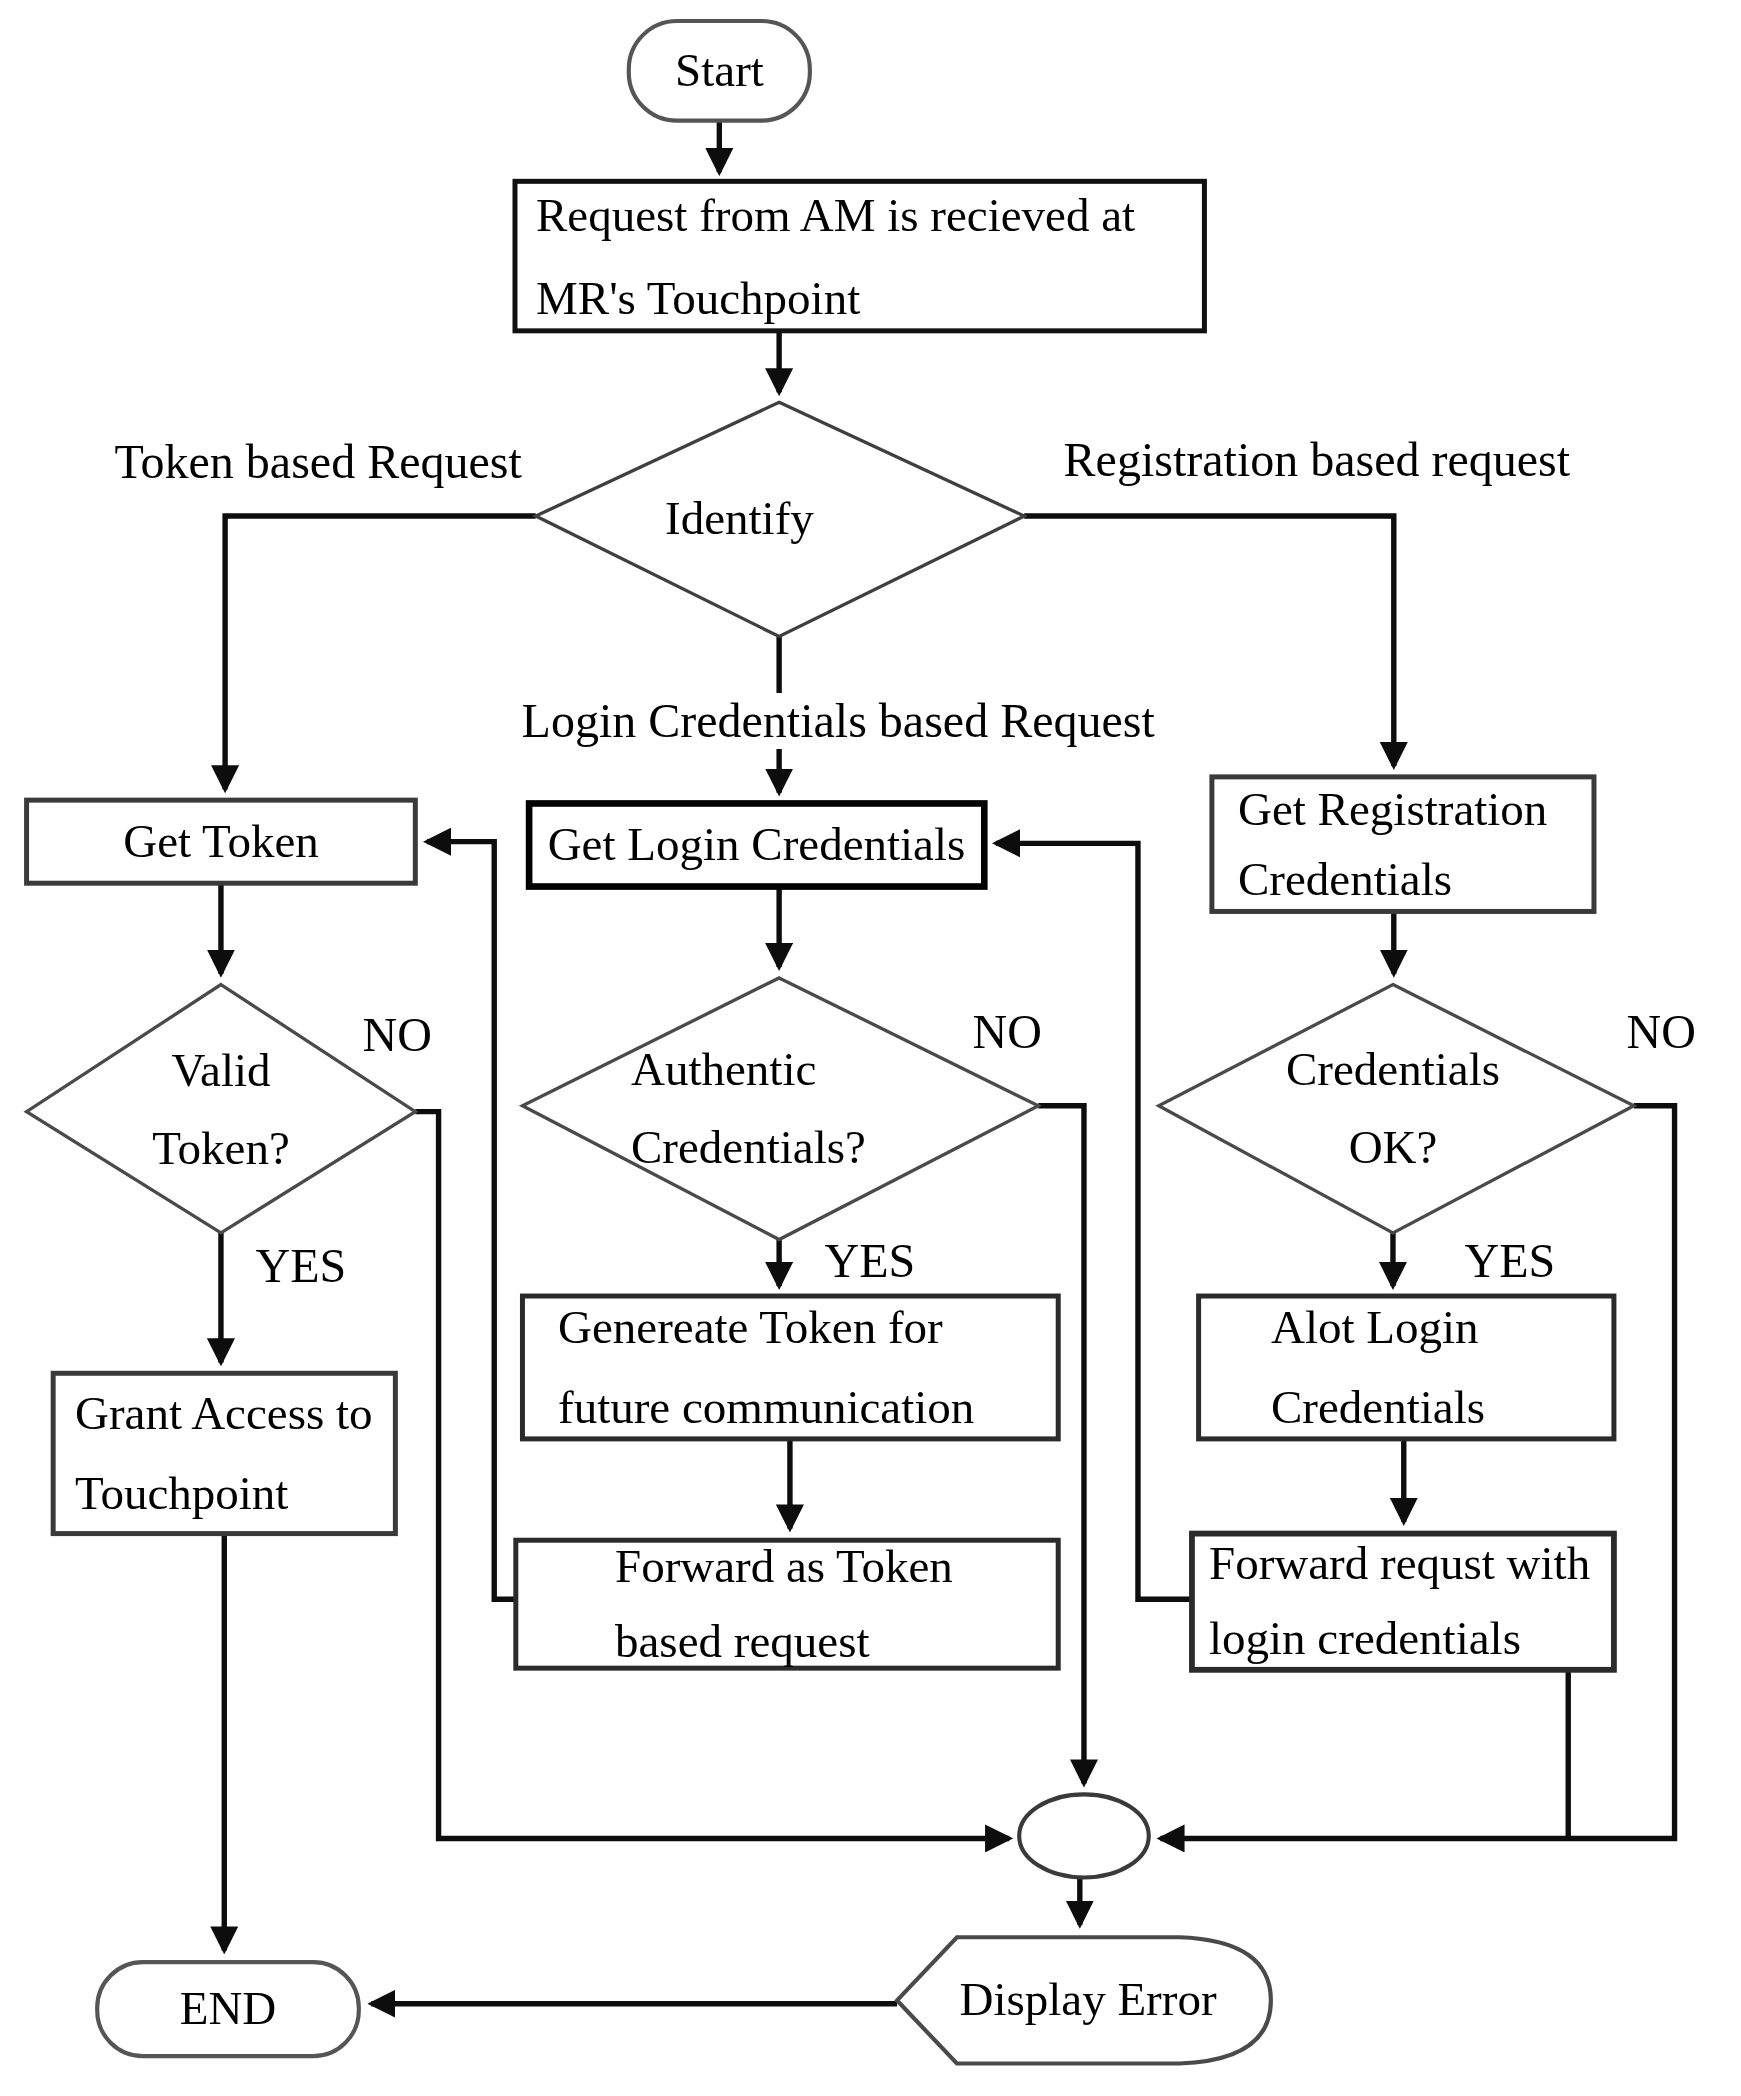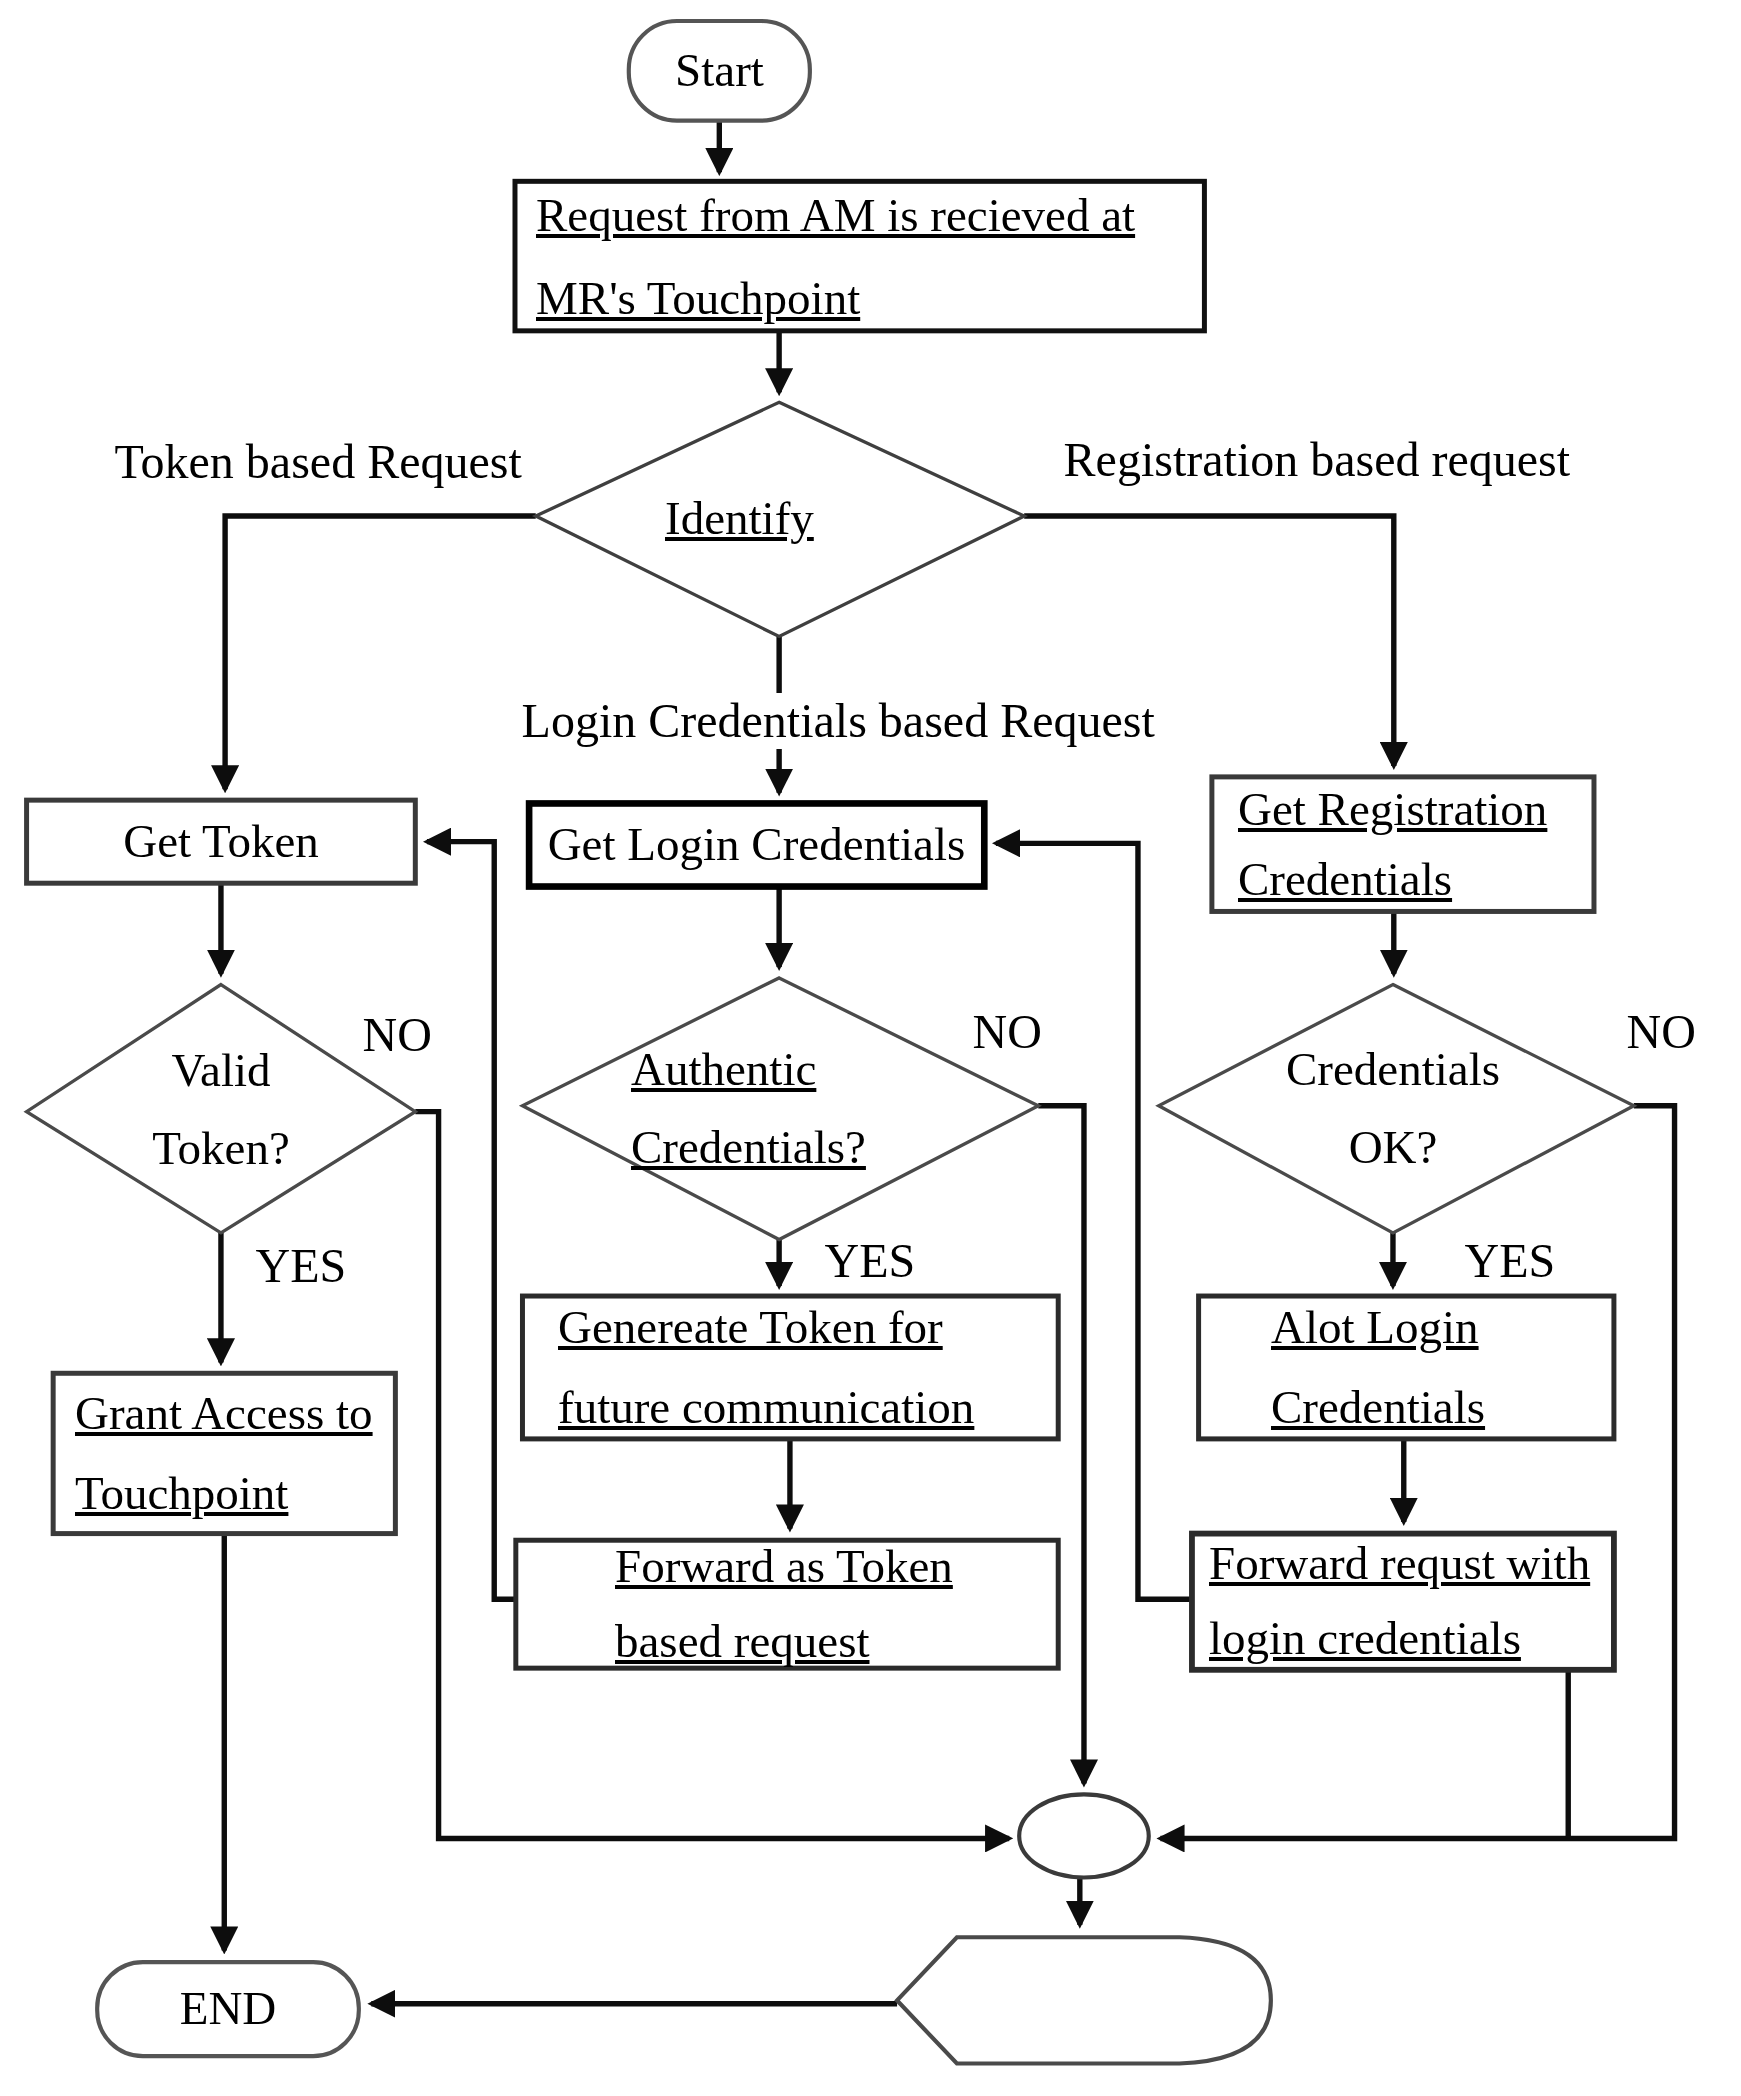--- a/index.html
+++ b/index.html
@@ -12,21 +12,21 @@
     overflow:hidden;
   }
   svg.wires{position:absolute;left:0;top:0;width:1741px;height:2097px;}
   .txt{
     position:absolute;
     display:flex;flex-direction:column;justify-content:center;
     font-size:47px;line-height:1.6;color:#000;
     pointer-events:none;
   }
   .txt.center{align-items:center;text-align:center;}
-  .txt.left{align-items:flex-start;text-align:left;text-decoration:underline;}
+  .txt.left{align-items:flex-start;text-align:left;}
   .txt span{display:block;white-space:nowrap;}
   .edge-label{
     position:absolute;
     font-size:48px;line-height:1.1;
     background:#ffffff;padding:1.7px 6.6px;
     white-space:nowrap;
   }
 </style>
 </head>
 <body>
@@ -167,20 +167,23 @@
   <div class="txt left" style="left:1271px;top:1301px;width:343px;height:133px;line-height:1.7;">
     <span>Alot Login</span>
     <span>Credentials</span>
   </div>
 
   <div class="txt left" style="left:1209px;top:1538px;width:405px;height:126px;line-height:1.6;">
     <span>Forward requst with</span>
     <span>login credentials</span>
   </div>
 
+  <div class="txt center" style="left:922px;top:1937px;width:332px;height:126px;">
+    <span>Display Error</span>
+  </div>
 
   <div class="txt center" style="left:97px;top:1962px;width:262px;height:94px;">
     <span>END</span>
   </div>
 
   <div class="edge-label" style="left:108px;top:434px;">Token based Request</div>
   <div class="edge-label" style="left:1057px;top:432px;">Registration based request</div>
   <div class="edge-label" style="left:469px;top:693px;margin-left:46px;">Login Credentials based Request</div>
 
   <div class="edge-label" style="left:356px;top:1007px;">NO</div>

